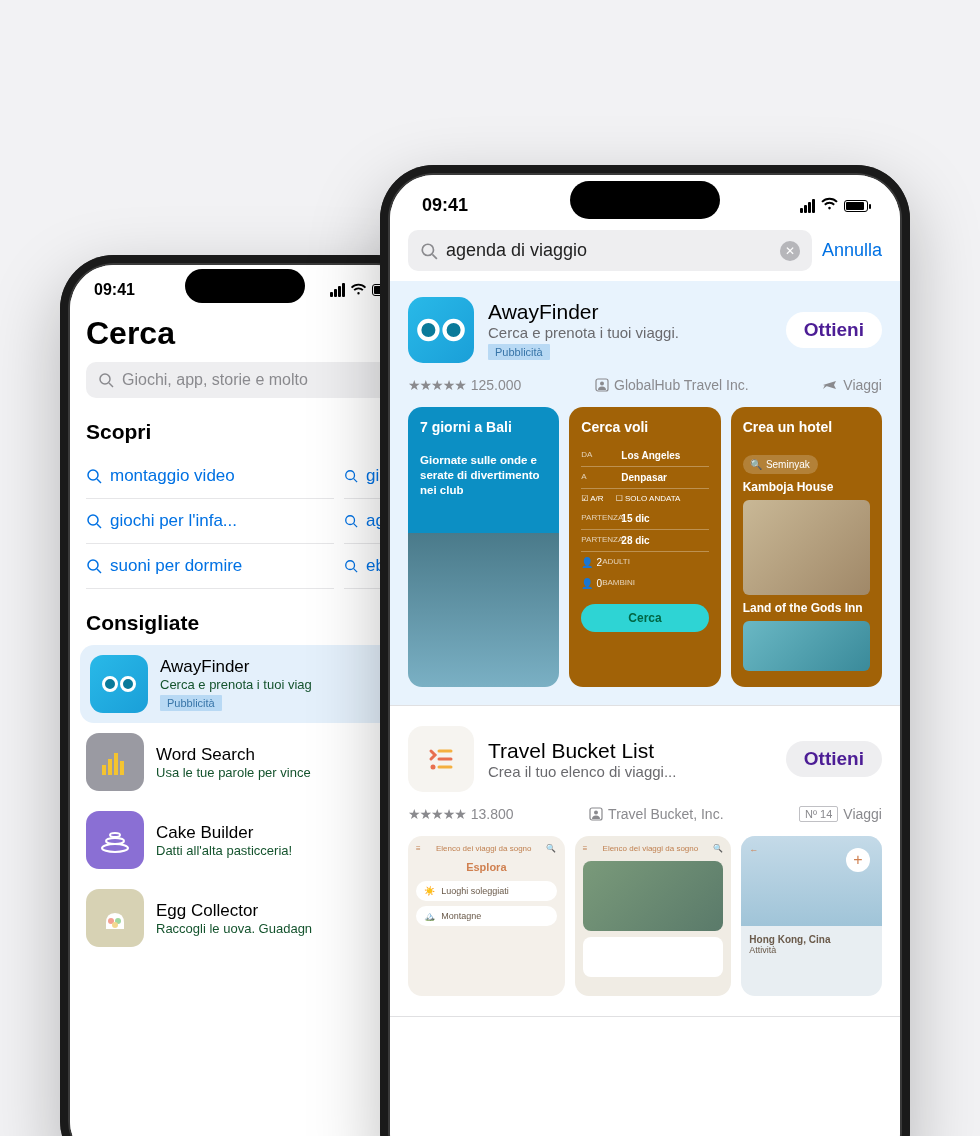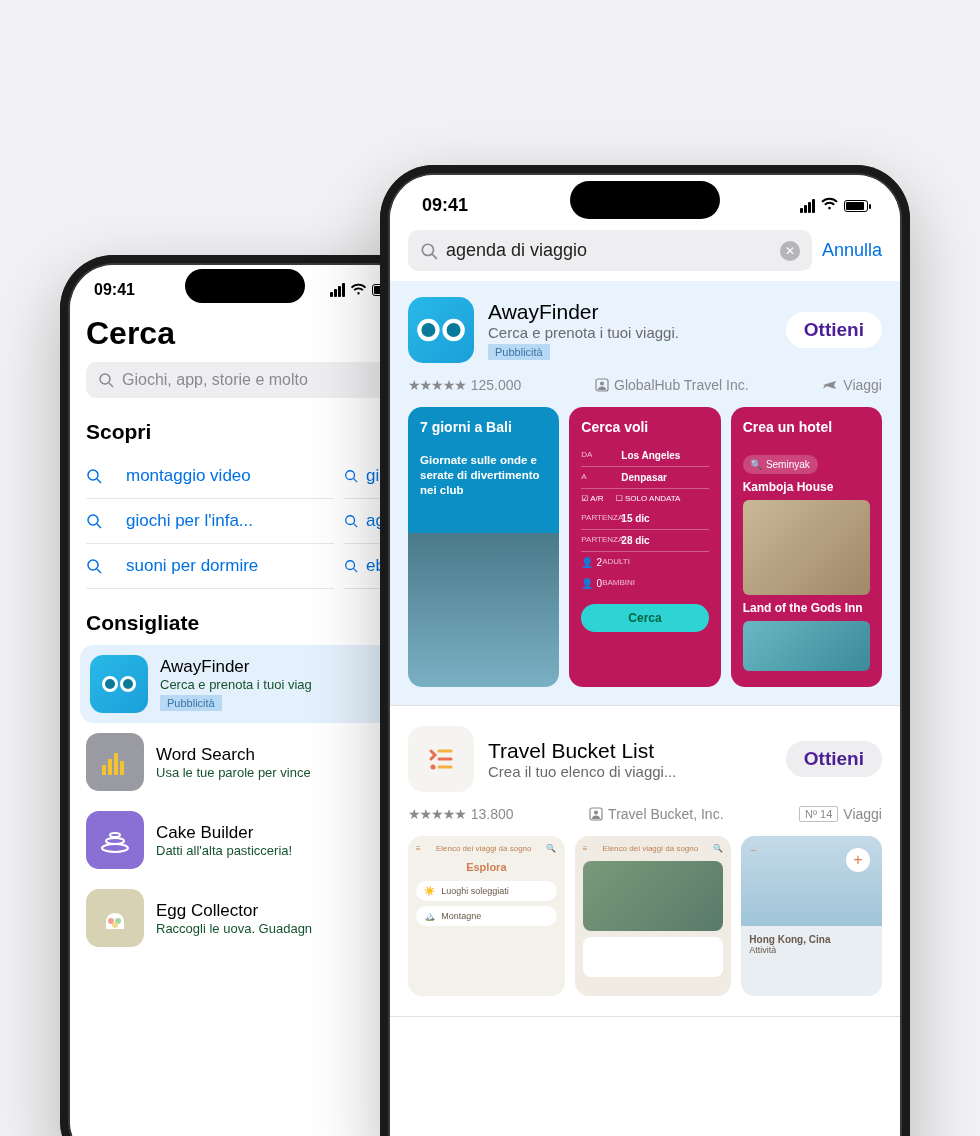--- a/index.html
+++ b/index.html
@@ -77,21 +77,21 @@
   
   .back-content { padding: 10px 16px 0; }
   .title-large { font-size: 32px; font-weight: 700; margin-bottom: 10px; }
   .search-pill {
     background: #eeeef0; border-radius: 10px; padding: 9px 12px;
     display:flex; align-items:center; gap:8px; color:#8a8a8e; font-size:16px;
   }
   .search-pill svg { width:16px; height:16px; }
   .section-h { font-size: 21px; font-weight: 700; margin: 22px 0 10px; }
   .discover-row {
-    display:flex; align-items:center; gap:24px; color:#0071e3;
+    display:flex; align-items:center; gap:8px; color:#0071e3;
     font-size:17px; padding:12px 0; border-bottom:1px solid #e6e6e8;
   }
   .discover-row svg { width:16px; height:16px; stroke:#0071e3; }
   .discover-grid { display:grid; grid-template-columns: 1fr 60px; column-gap:10px; }
   .discover-grid .col2 { color:#0071e3; font-size:17px; display:flex; align-items:center; gap:8px; padding:12px 0; border-bottom:1px solid #e6e6e8; overflow:hidden; white-space:nowrap; }
 
   .suggest-row {
     display:flex; align-items:center; gap:12px; padding:10px 0;
   }
   .suggest-row.highlighted {
@@ -135,21 +135,21 @@
   .meta-row {
     display:flex; align-items:center; color:#8a8a8e; font-size:14px;
     margin-top:14px; gap:20px; justify-content:space-between;
   }
   .stars { color:#8a8a8e; letter-spacing:-1px; }
   .meta-item { display:flex; align-items:center; gap:5px; }
 
   .shots { display:flex; gap:10px; margin-top:14px; }
   .shot {
     flex:1; height:280px; border-radius:14px; overflow:hidden;
-    background:#be185d; color:#fff; padding:12px 12px; font-size:11px;
+    background:#a16207; color:#fff; padding:12px 12px; font-size:11px;
     position:relative;
   }
   .shot h4 { font-size:14px; font-weight:700; margin-bottom:6px; }
   .shot .desc { font-size:11.5px; line-height:1.3; }
   .shot1 { background:linear-gradient(180deg,#0c8fc4 0%,#0c8fc4 45%,#4a7a8a 45%,#7ab0c4 100%); }
   .shot2 .field { background:rgba(255,255,255,0); border-bottom:1px solid rgba(255,255,255,0.3); padding:5px 0; font-size:10px; display:flex; }
   .shot2 .field .lbl { opacity:0.7; font-size:8px; width:40px; }
   .shot2 .cerca-btn { background:#2ed4d4; color:#064; text-align:center; padding:7px; border-radius:16px; font-size:12px; font-weight:600; margin-top:10px; }
   .shot3 .hotel-img { height:95px; background:linear-gradient(135deg,#c9b896,#a08868); border-radius:6px; margin:6px 0; }
   .shot3 .pill { background:rgba(255,255,255,0.2); border-radius:10px; padding:4px 8px; font-size:10px; display:inline-block; margin-bottom:6px; }

